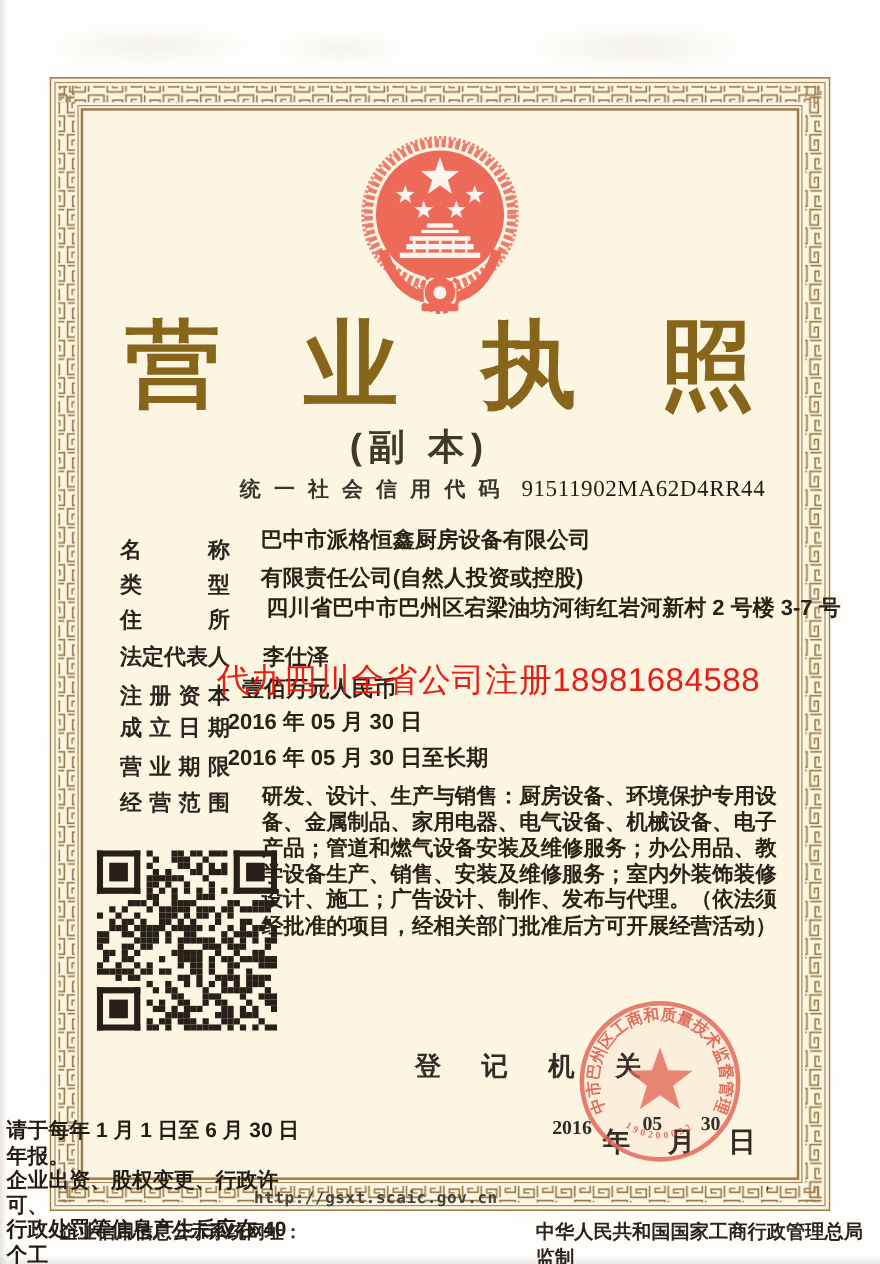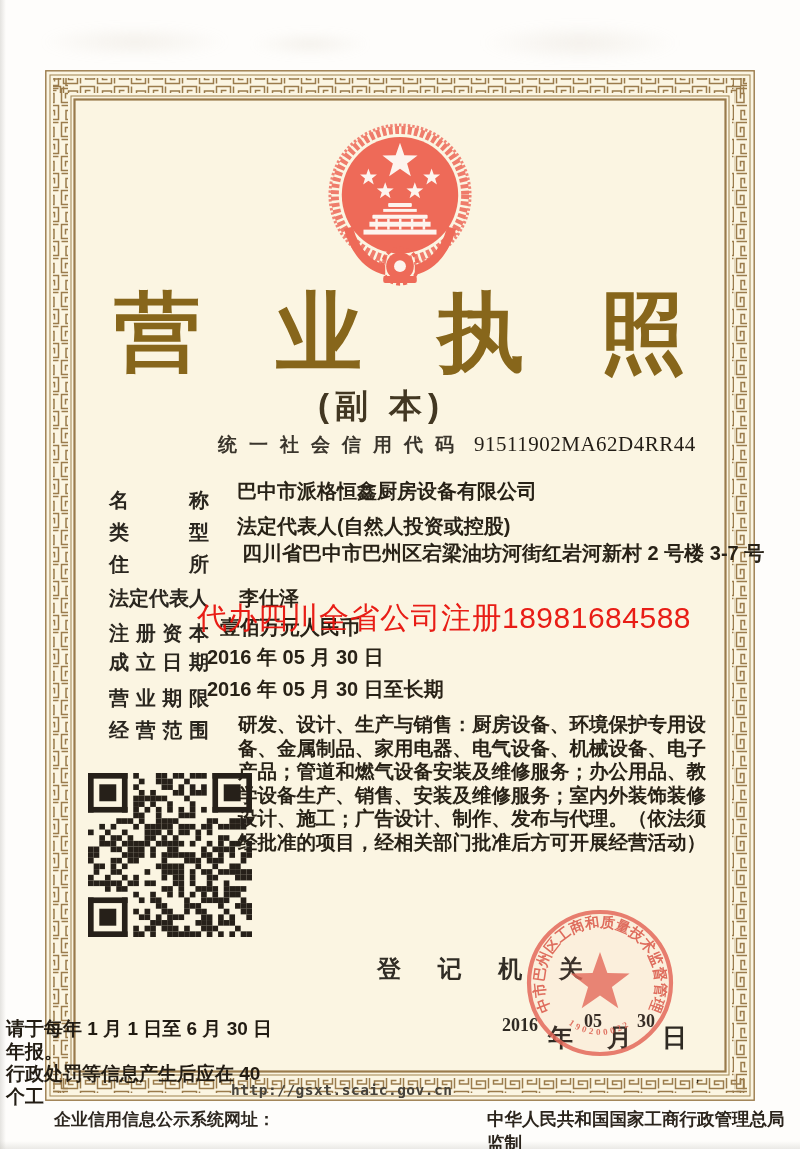--- a/index.html
+++ b/index.html
@@ -130,21 +130,21 @@
 
   <div class="code-row">
     <span class="code-label">统一社会信用代码</span>
     <span class="code-value">91511902MA62D4RR44</span>
   </div>
 
   <div id="fields">
       <div class="f-label" style="top: 489px;">名称</div>
       <div class="f-value" style="top: 480px; left: 237px;">巴中市派格恒鑫厨房设备有限公司</div>
       <div class="f-label" style="top: 521px;">类型</div>
-      <div class="f-value" style="top: 515px; left: 237px;">法定代表人(自然人投资或控股)</div>
+      <div class="f-value" style="top: 515px; left: 237px;">有限责任公司(自然人投资或控股)</div>
       <div class="f-label" style="top: 553px;">住所</div>
       <div class="f-value" style="top: 542px; left: 242px;">四川省巴中市巴州区宕梁油坊河街红岩河新村 2 号楼 3-7 号</div>
       <div class="f-label" style="top: 587px;">法定代表人</div>
       <div class="f-value" style="top: 587px; left: 239px;">李仕泽</div>
       <div class="f-label" style="top: 622px;">注册资本</div>
       <div class="f-value" style="top: 616px; left: 220px;">壹佰万元人民币</div>
       <div class="f-label" style="top: 651px;">成立日期</div>
       <div class="f-value" style="top: 646px; left: 207px;">2016 年 05 月 30 日</div>
       <div class="f-label" style="top: 687px;">营业期限</div>
       <div class="f-value" style="top: 678px; left: 207px;">2016 年 05 月 30 日至长期</div>
@@ -521,20 +521,21 @@
 
   <span class="date-part date-num" style="left:502px;top:1015px;">2016</span>
   <span class="date-part date-unit" style="left:548px;top:1021px;">年</span>
   <span class="date-part date-num" style="left:584px;top:1011px;">05</span>
   <span class="date-part date-unit" style="left:607px;top:1021px;">月</span>
   <span class="date-part date-num" style="left:637px;top:1011px;">30</span>
   <span class="date-part date-unit" style="left:662px;top:1021px;">日</span>
 
   <div class="annot" id="annot">
       <div>请于每年 1 月 1 日至 6 月 30 日年报。</div>
+      <div>企业出资、股权变更、行政许可、</div>
       <div>行政处罚等信息产生后应在 40 个工</div>
     </div>
 
   <div class="url">http://gsxt.scaic.gov.cn</div>
 
   <div class="site-label">企业信用信息公示系统网址：</div>
   <div class="issuer">中华人民共和国国家工商行政管理总局监制</div>
   <div class="ink-speck">’</div>
 
 </div>

